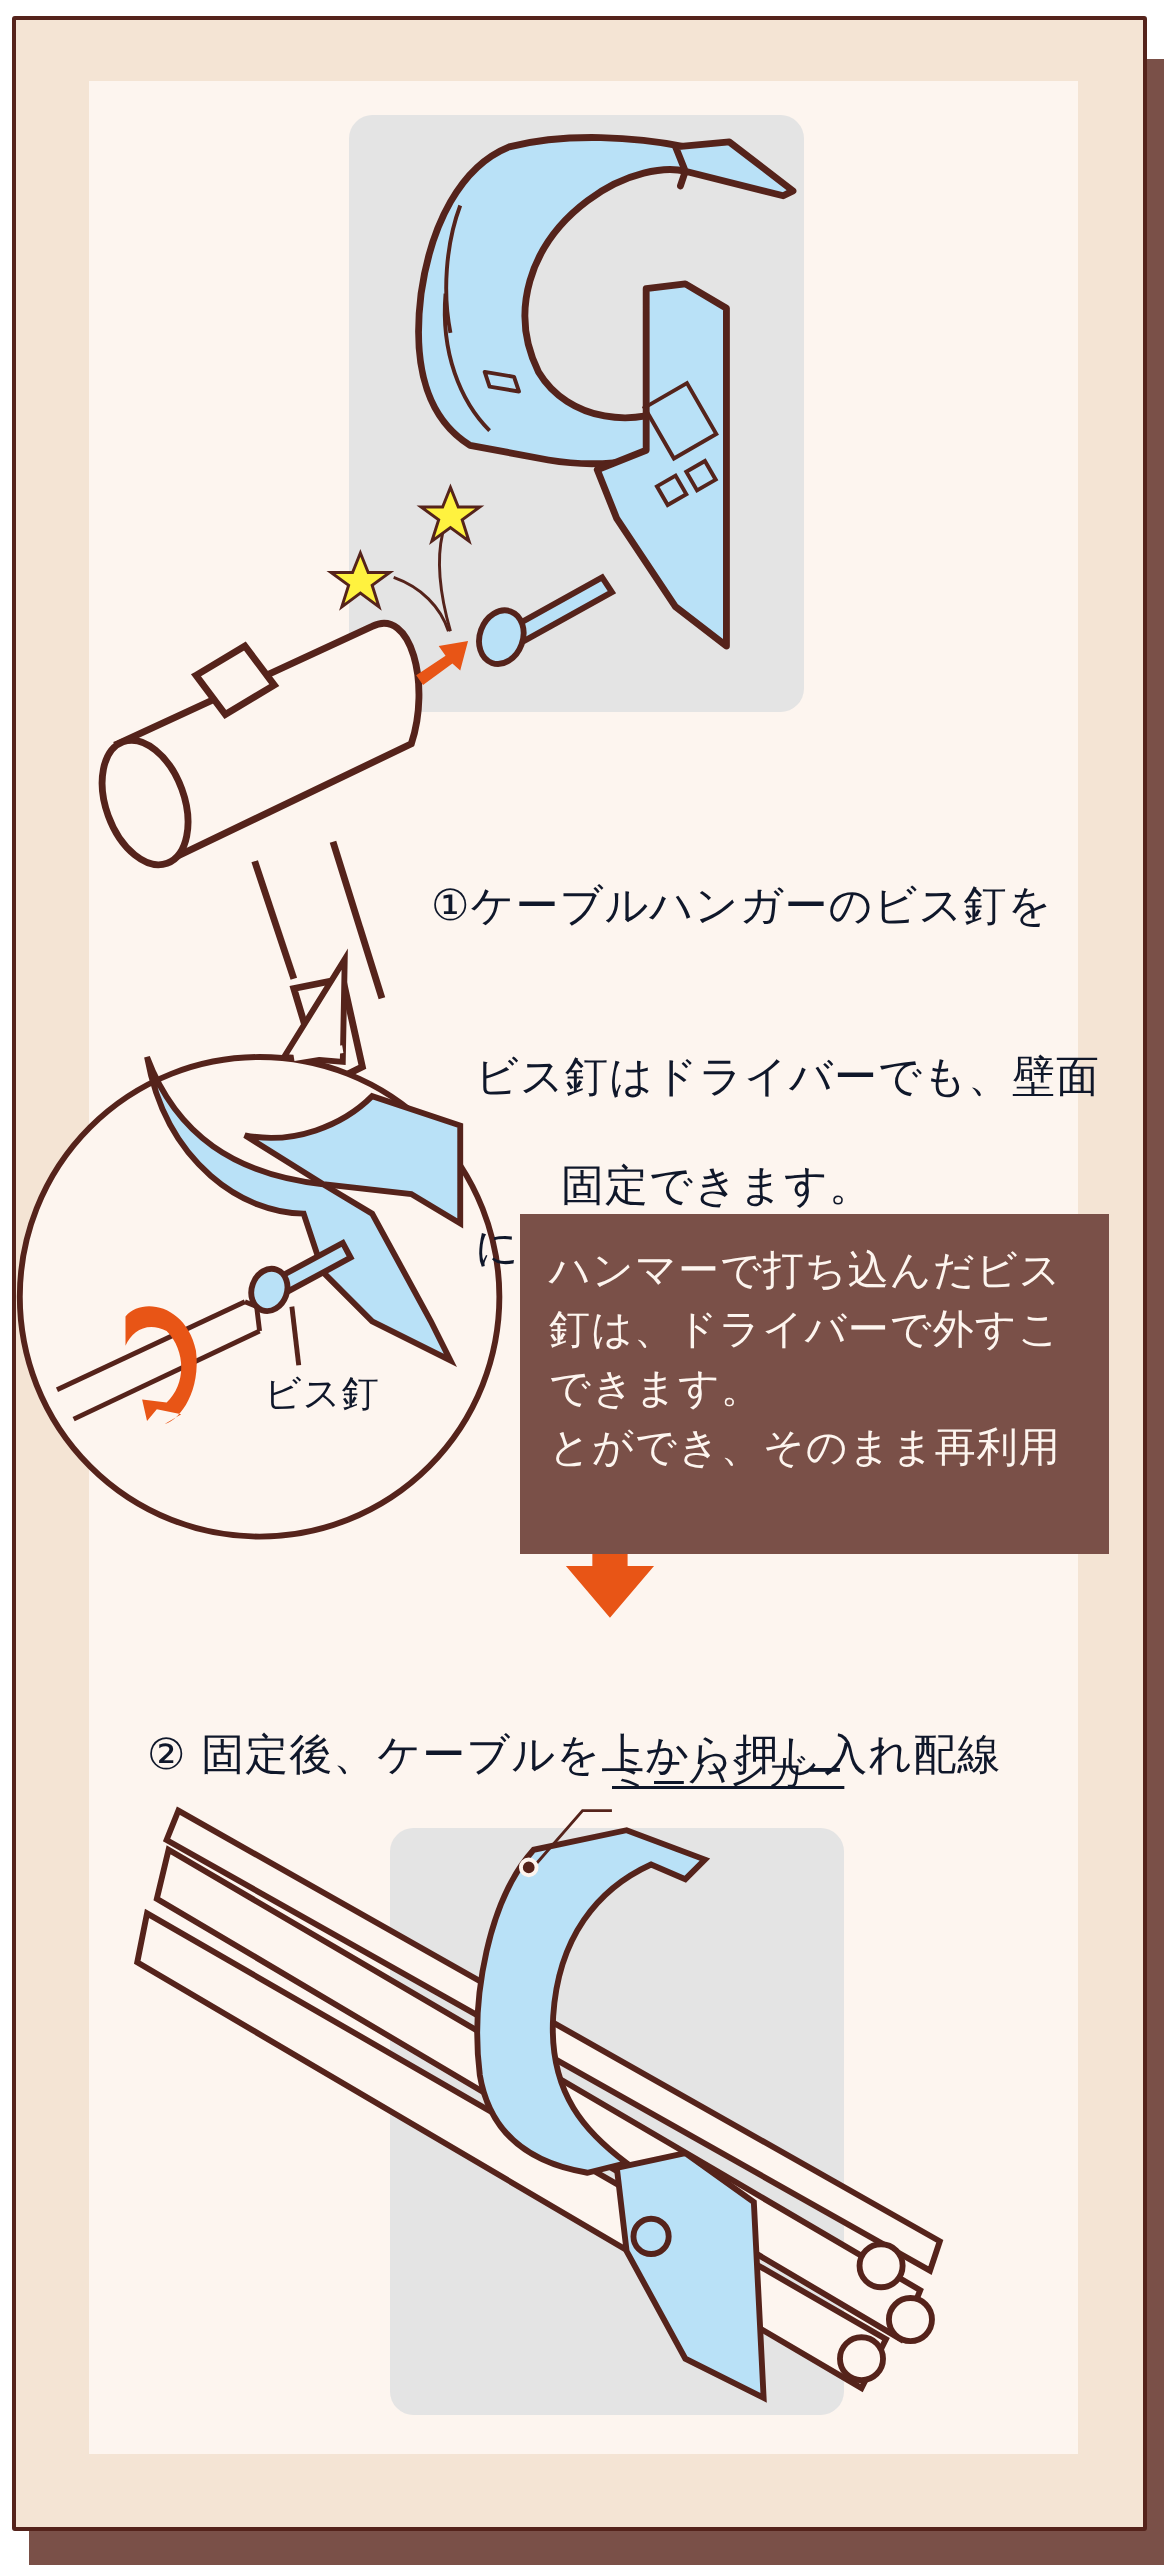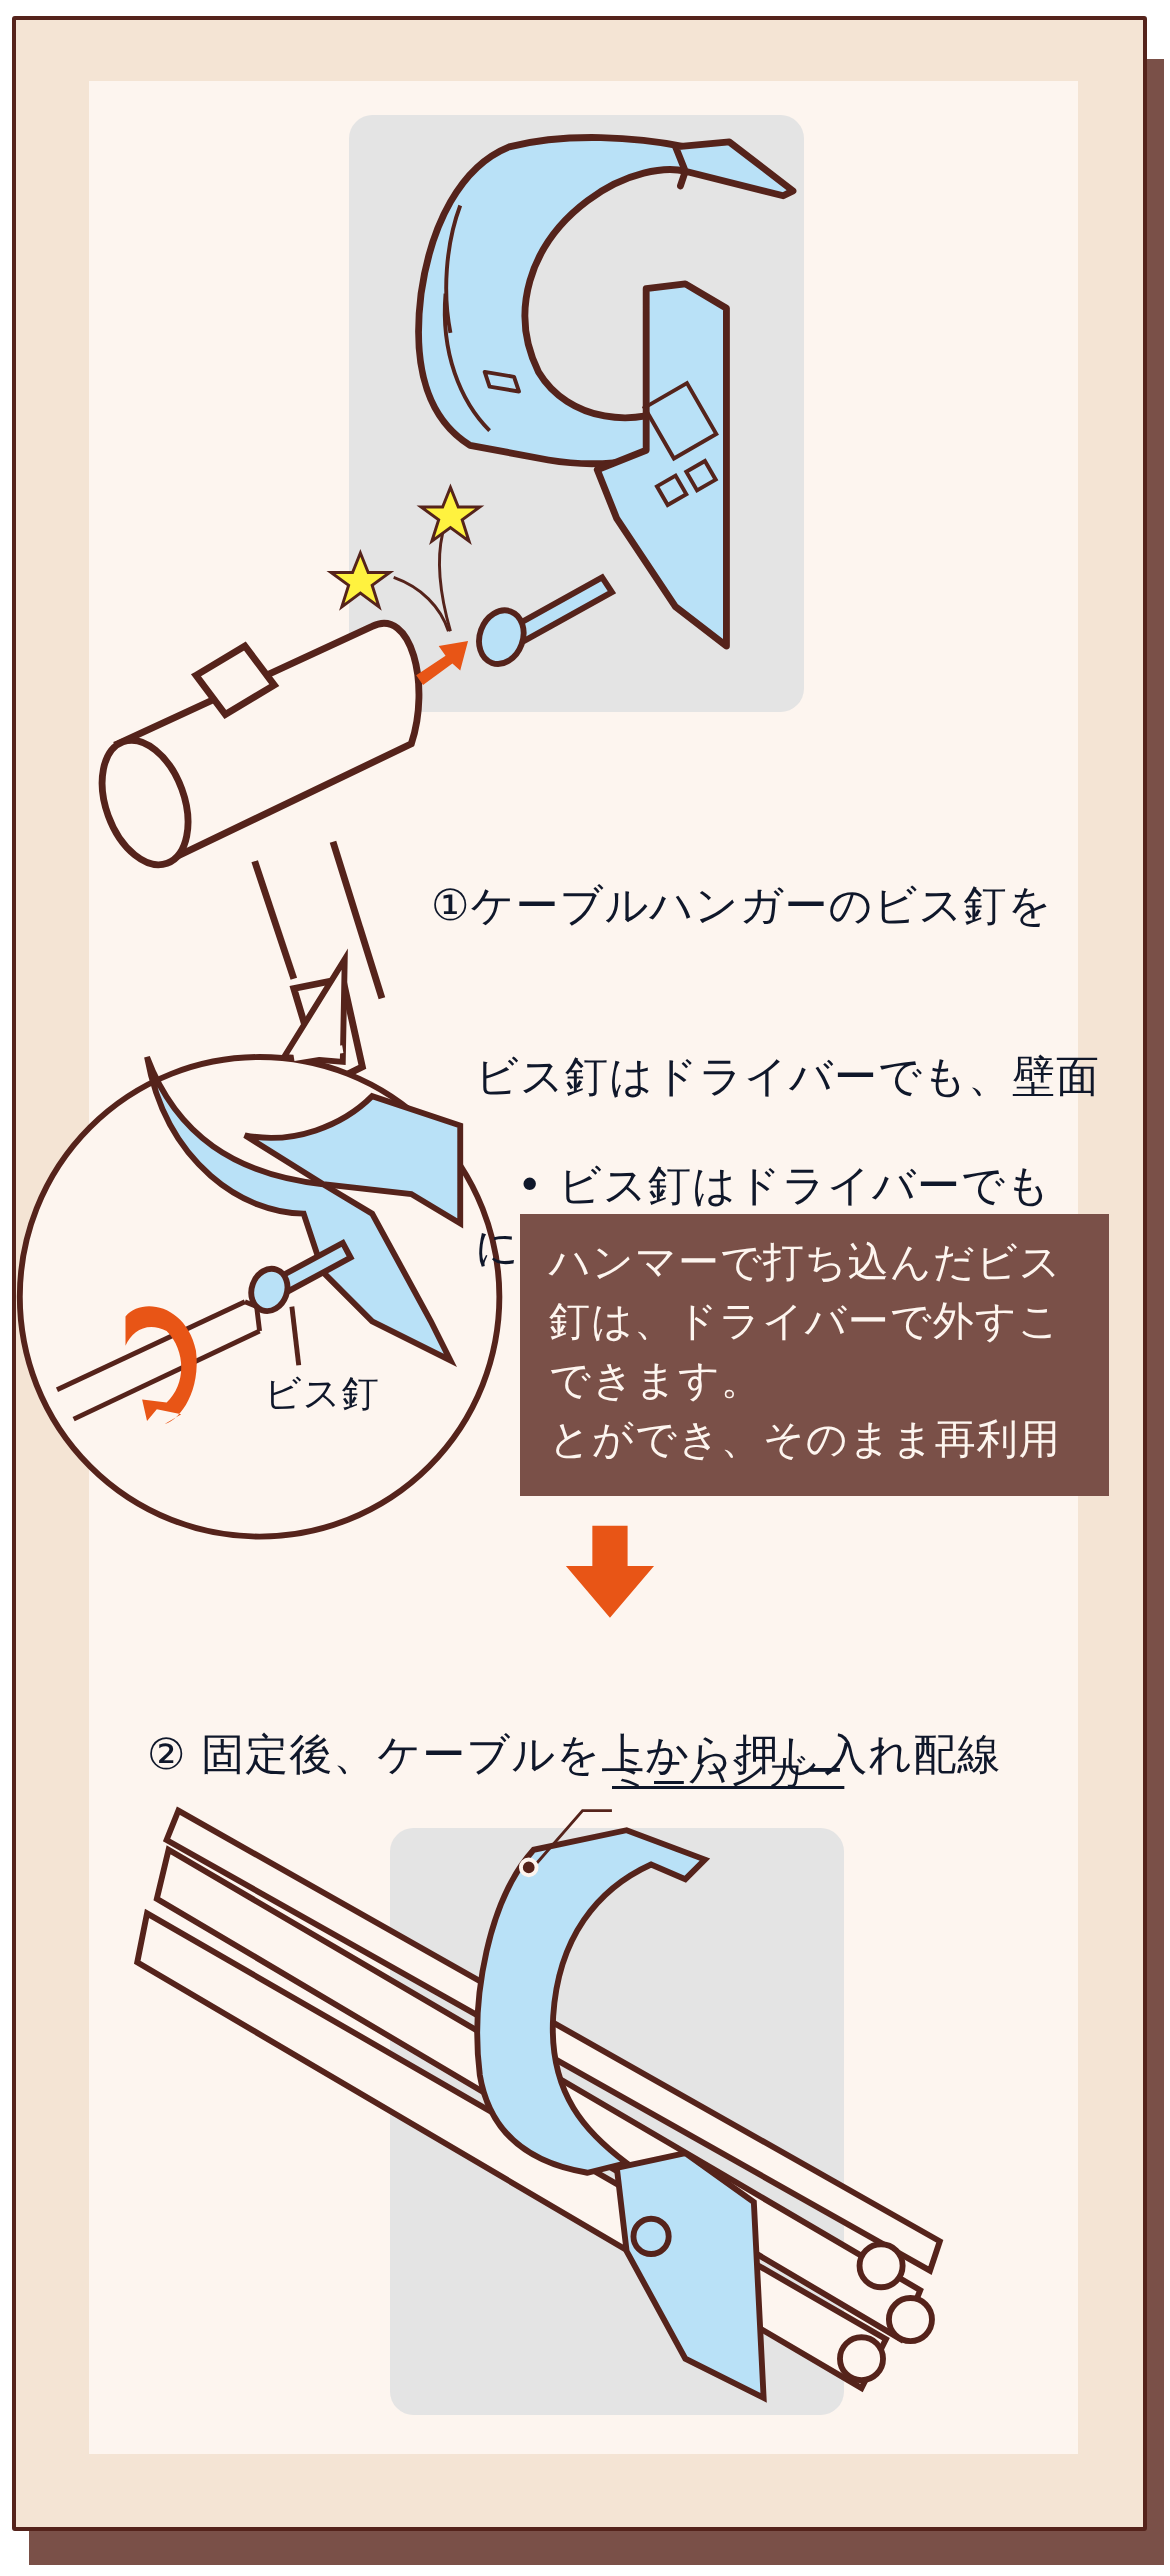--- a/index.html
+++ b/index.html
@@ -8,21 +8,21 @@
   .abs { position:absolute; }
   .frame-shadow { left:29px; top:59px; width:1135px; height:2506px; background:#7a5048; }
   .frame { left:11.7px; top:15.7px; width:1135px; height:2515px; background:#f4e4d4;
            border:4.9px solid #55231b; box-sizing:border-box; border-radius:2.9px; }
   .inner { left:89px; top:81px; width:989px; height:2373px; background:#fdf5ef; }
   .gray1 { left:349px; top:115px; width:455px; height:597px; background:#e4e4e4; border-radius:23.5px; }
   .gray2 { left:390px; top:1828px; width:454px; height:587px; background:#e4e4e4; border-radius:23.5px; }
   .txt { font-size:43px; line-height:57px; color:#0f172a; white-space:pre; letter-spacing:1px; }
   .step1 { left:431px; top:763px; }
   .bullet { left:517px; top:1043px; }
-  .note-box { left:520px; top:1214px; width:589px; height:282px; background:#7a5048; box-sizing:border-box; padding:19px 29px; }
+  .note-box { left:520px; top:1214px; width:589px; height:340px; background:#7a5048; box-sizing:border-box; padding:27px 29px; }
   .note-box .txt { color:#fdf5ef; font-size:41px; line-height:59px; position:static; }
   .step2 { left:147px; top:1612px; }
   .label-mini { left:612px; top:1750px; font-size:37px; line-height:43px;text-decoration:underline; }
   .label-bis { left:264px; top:1372px; font-size:37px; line-height:43px; }
   svg { position:absolute; overflow:visible; }
 </style>
 </head>
 <body>
 
 <div class="abs frame-shadow"></div>
@@ -116,21 +116,20 @@
   <circle cx="540" cy="1908" r="8" fill="#55231b" stroke="#fdf5ef" stroke-width="4"></circle>
 </svg>
 
 <div class="abs txt step1">
   <div>①ケーブルハンガーのビス釘を</div>
   <div>　ビス釘はドライバーでも、壁面</div>
   <div>　に固定します。</div>
 </div>
 
 <div class="abs txt bullet">
-  <div>• ビス釘はドライバーでも</div>
   <div>　固定できます。</div>
 </div>
 
 <div class="abs note-box">
   <div class="txt">ハンマーで打ち込んだビス</div>
   <div class="txt">釘は、ドライバーで外すこ</div>
   <div class="txt">できます。</div>
   <div class="txt">とができ、そのまま再利用</div>
 </div>
 

